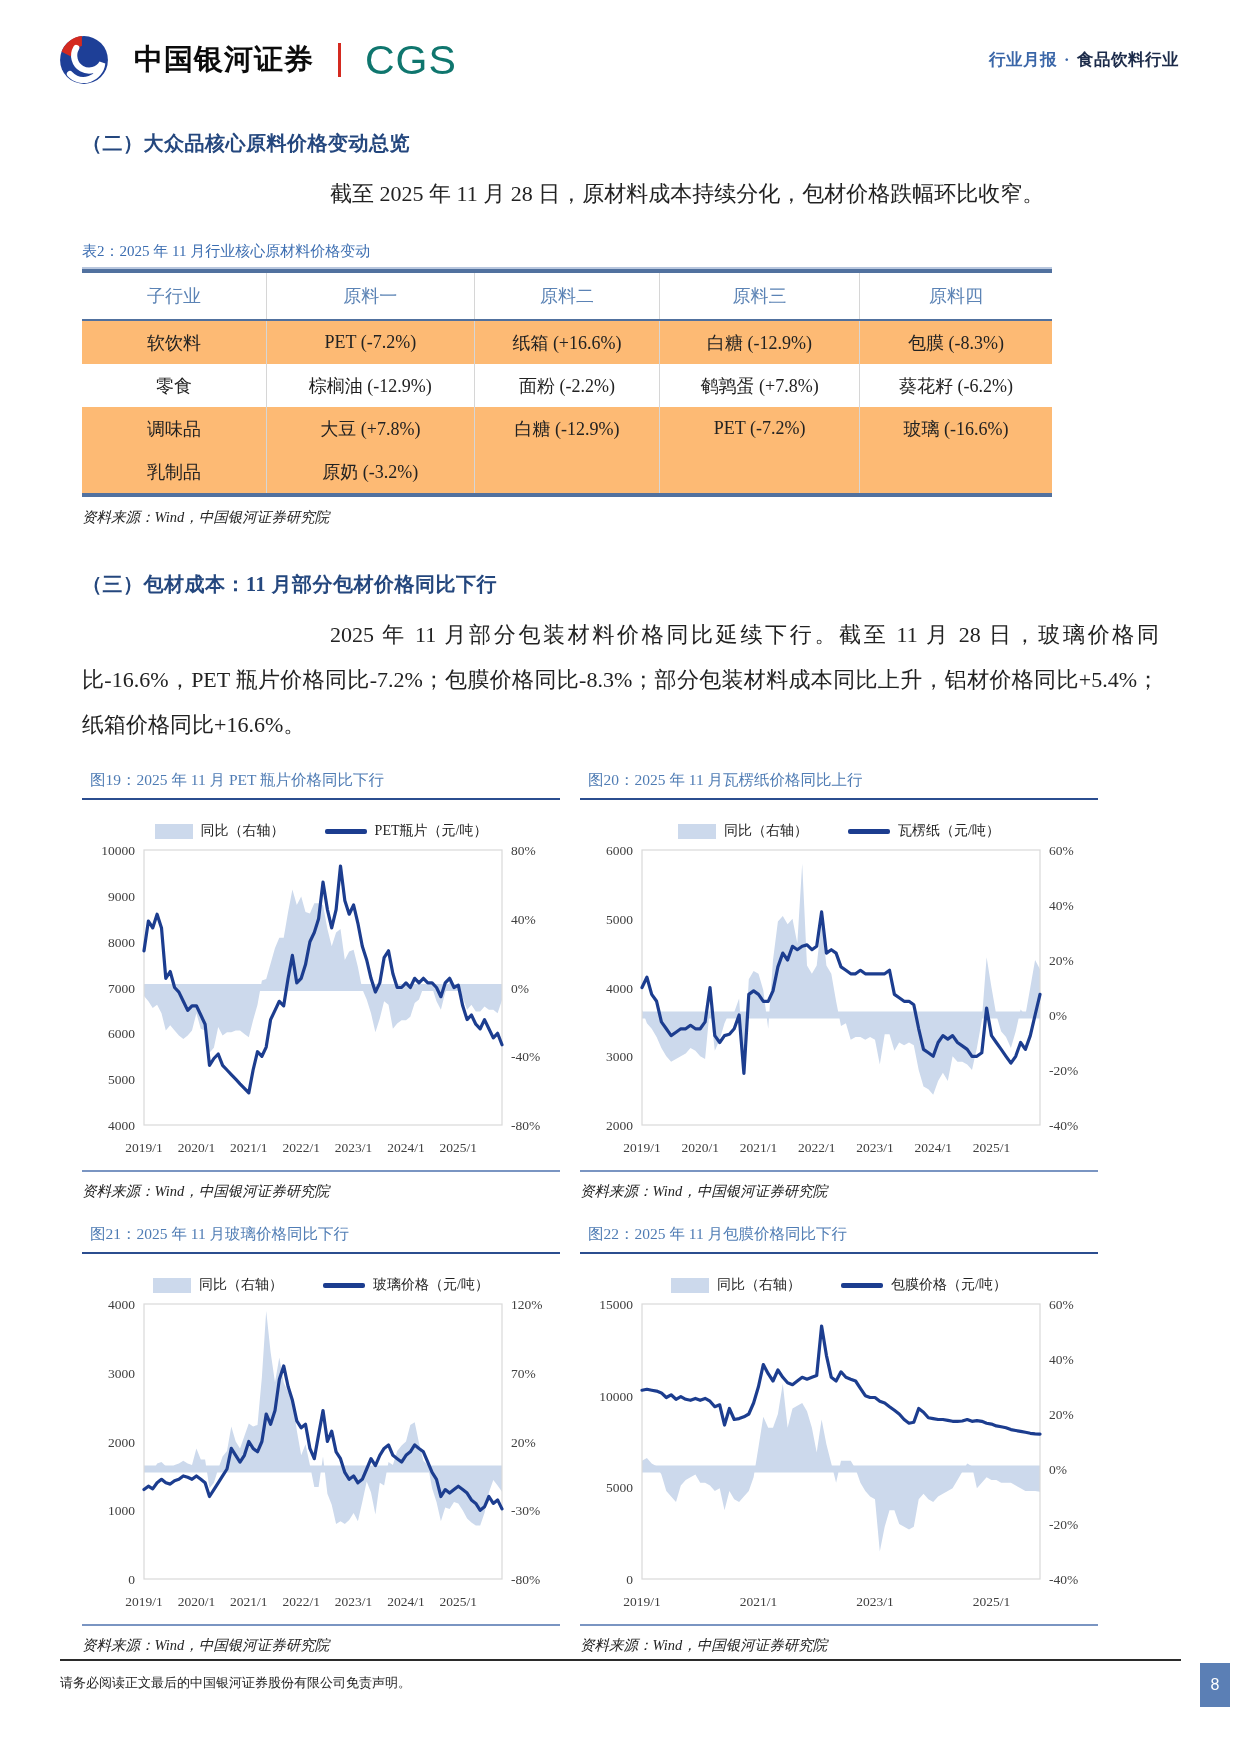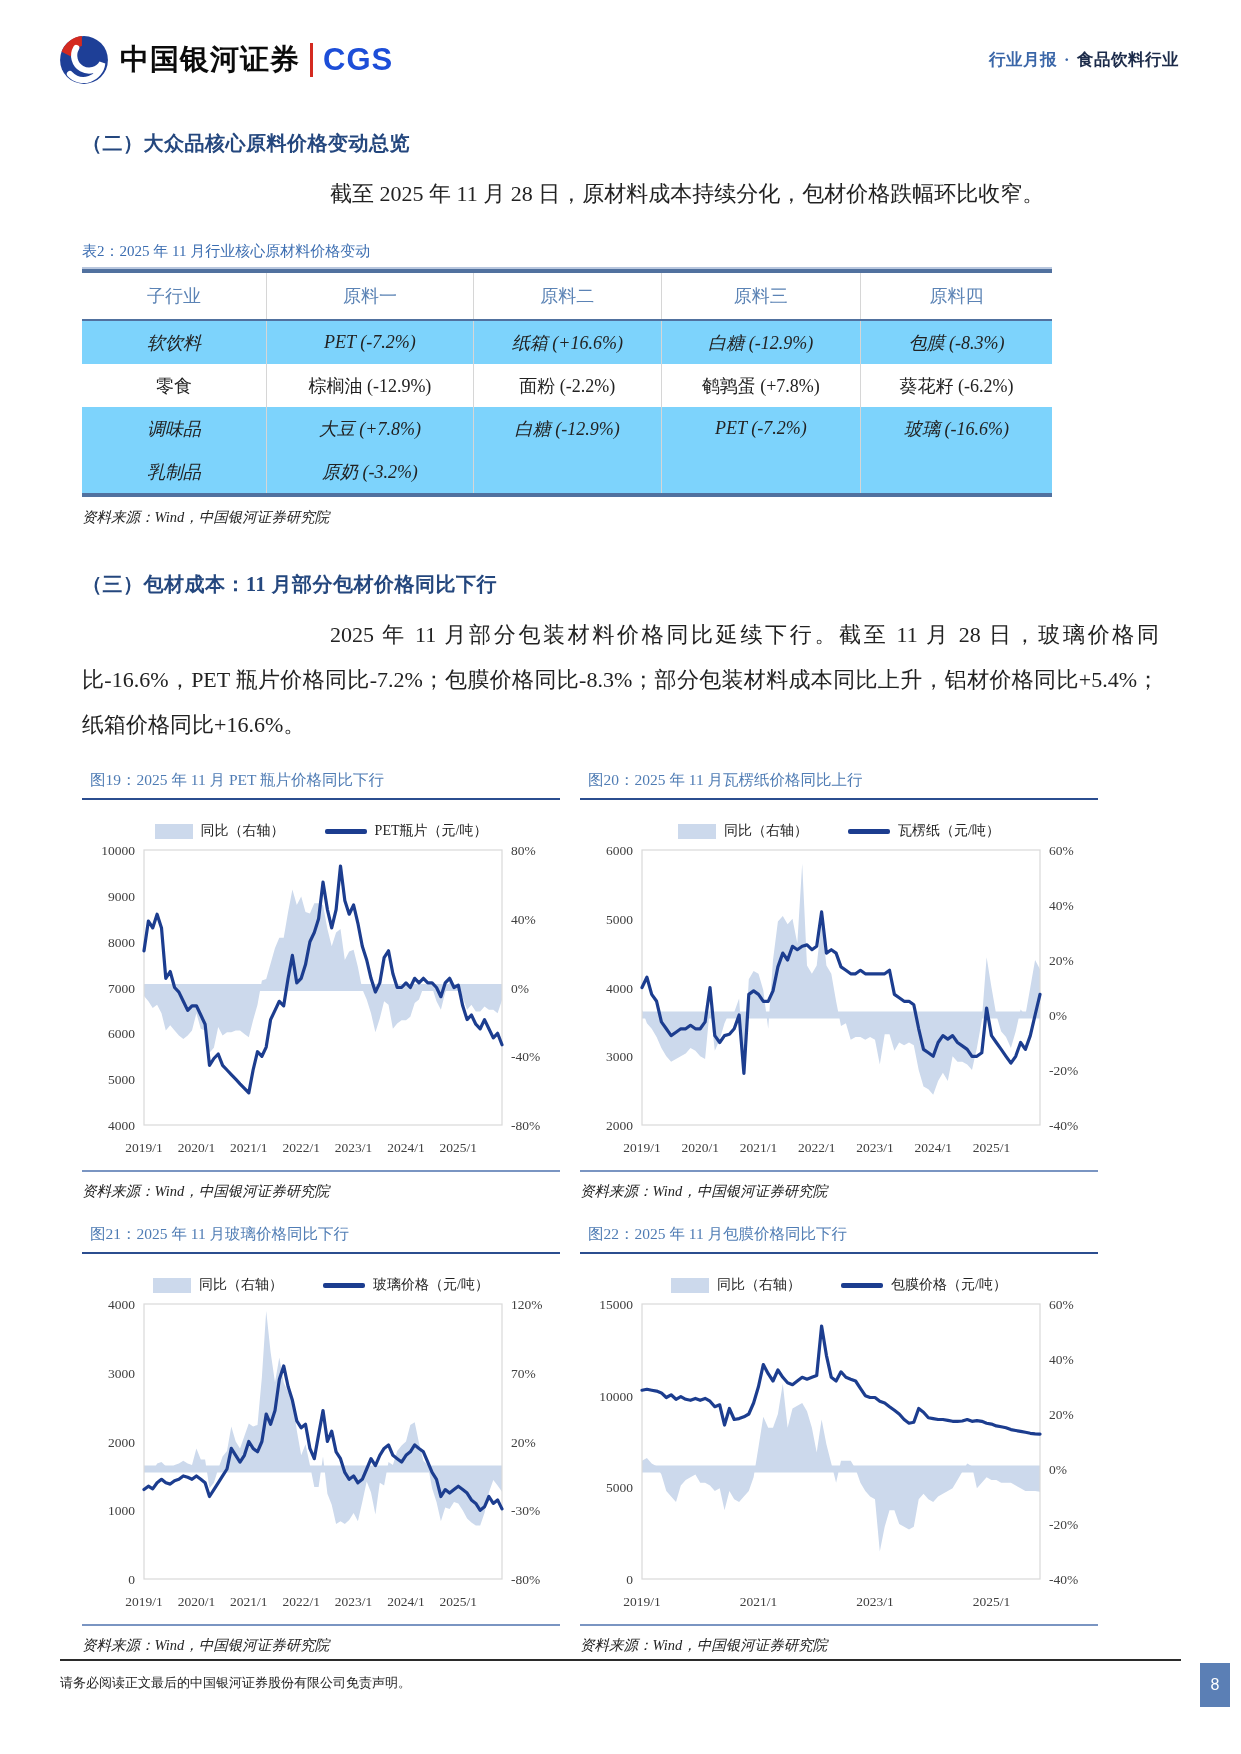--- a/index.html
+++ b/index.html
@@ -1,37 +1,37 @@
 <!DOCTYPE html>
 <html><head>
 <meta charset="utf-8">
 <style>
   html,body{margin:0;padding:0;background:#ffffff;}
   .page{position:relative;width:1241px;height:1754px;background:#fff;overflow:hidden;
         font-family:"Liberation Serif","DejaVu Serif",serif;color:#1a1a1a;}
   
   .header{display:flex;justify-content:space-between;align-items:center;padding:34px 62px 0 58px;}
-  .brand{display:flex;align-items:center;gap:10px;font-family:"Liberation Sans","DejaVu Sans",sans-serif;}
+  .brand{display:flex;align-items:center;gap:24px;font-family:"Liberation Sans","DejaVu Sans",sans-serif;}
   .brand-cn{font-size:29px;font-weight:bold;color:#0b0b0b;letter-spacing:1px;}
   .brand-bar{width:3px;height:34px;background:#d42a20;}
-  .brand-en{font-size:31px;font-weight:bold;color:#1d4ed8;letter-spacing:1px;}
+  .brand-en{font-size:41px;font-weight:normal;color:#0f766e;letter-spacing:1px;}
   .header-right{font-size:16.5px;font-weight:bold;letter-spacing:0.5px;}
   .header-right .doc{color:#3a66a8;}
   .header-right .dot{color:#3a66a8;margin:0 7px;}
   .header-right .ind{color:#1c2b4a;}
   
   .content{margin:0 82px;width:1077px;}
   .sec-title{font-size:20px;font-weight:bold;color:#24477e;margin-top:44px;letter-spacing:0.5px;}
   .para{font-size:22px;line-height:2.05;text-align:justify;text-indent:248px;margin:14px 0 0 0;color:#222;}
   
   .tbl-caption{margin-top:26px;font-size:15px;color:#3b6db1;padding-bottom:6px;border-bottom:2px solid #b9c7de;width:970px;}
   table.mat{width:970px;border-collapse:collapse;border-top:4px solid #51719f;border-bottom:4px solid #51719f;font-size:18px;}
   table.mat thead th{color:#5b83b5;font-weight:normal;height:44px;border-bottom:2px solid #51719f;}
   table.mat tbody td{height:41px;text-align:center;color:#222;}
-  table.mat tbody tr.alt{background:#7dd3fc;font-style:italic;}
+  table.mat tbody tr.alt{background:#fdba74;}
   table.mat td + td, table.mat th + th{border-left:1px solid #d6d6d6;}
   table.mat th:first-child, table.mat td:first-child{width:19%;}
   .src{font-style:italic;font-size:14.5px;color:#222;margin-top:11px;}
   
   .charts{display:grid;grid-template-columns:478px 518px;column-gap:32px;row-gap:36px;margin-top:20px;gap:20px;}
   .chart-title{font-size:15.5px;color:#4f7cb4;padding:3px 0 7px 8px;border-bottom:2.5px solid #2b4d8f;}
   .chart-legend{display:flex;justify-content:center;align-items:center;margin-top:22px;font-size:14px;color:#222;}
   .sw-area{width:38px;height:15px;background:#ccd9ec;display:inline-block;margin-right:8px;}
   .sw-line{width:42px;height:4.5px;background:#1c3d8f;display:inline-block;border-radius:2px;margin:0 8px 0 40px;}
   .chart-source{border-top:2px solid #7a95c2;margin-top:6px;padding-top:10px;font-style:italic;font-size:14.5px;color:#222;}

